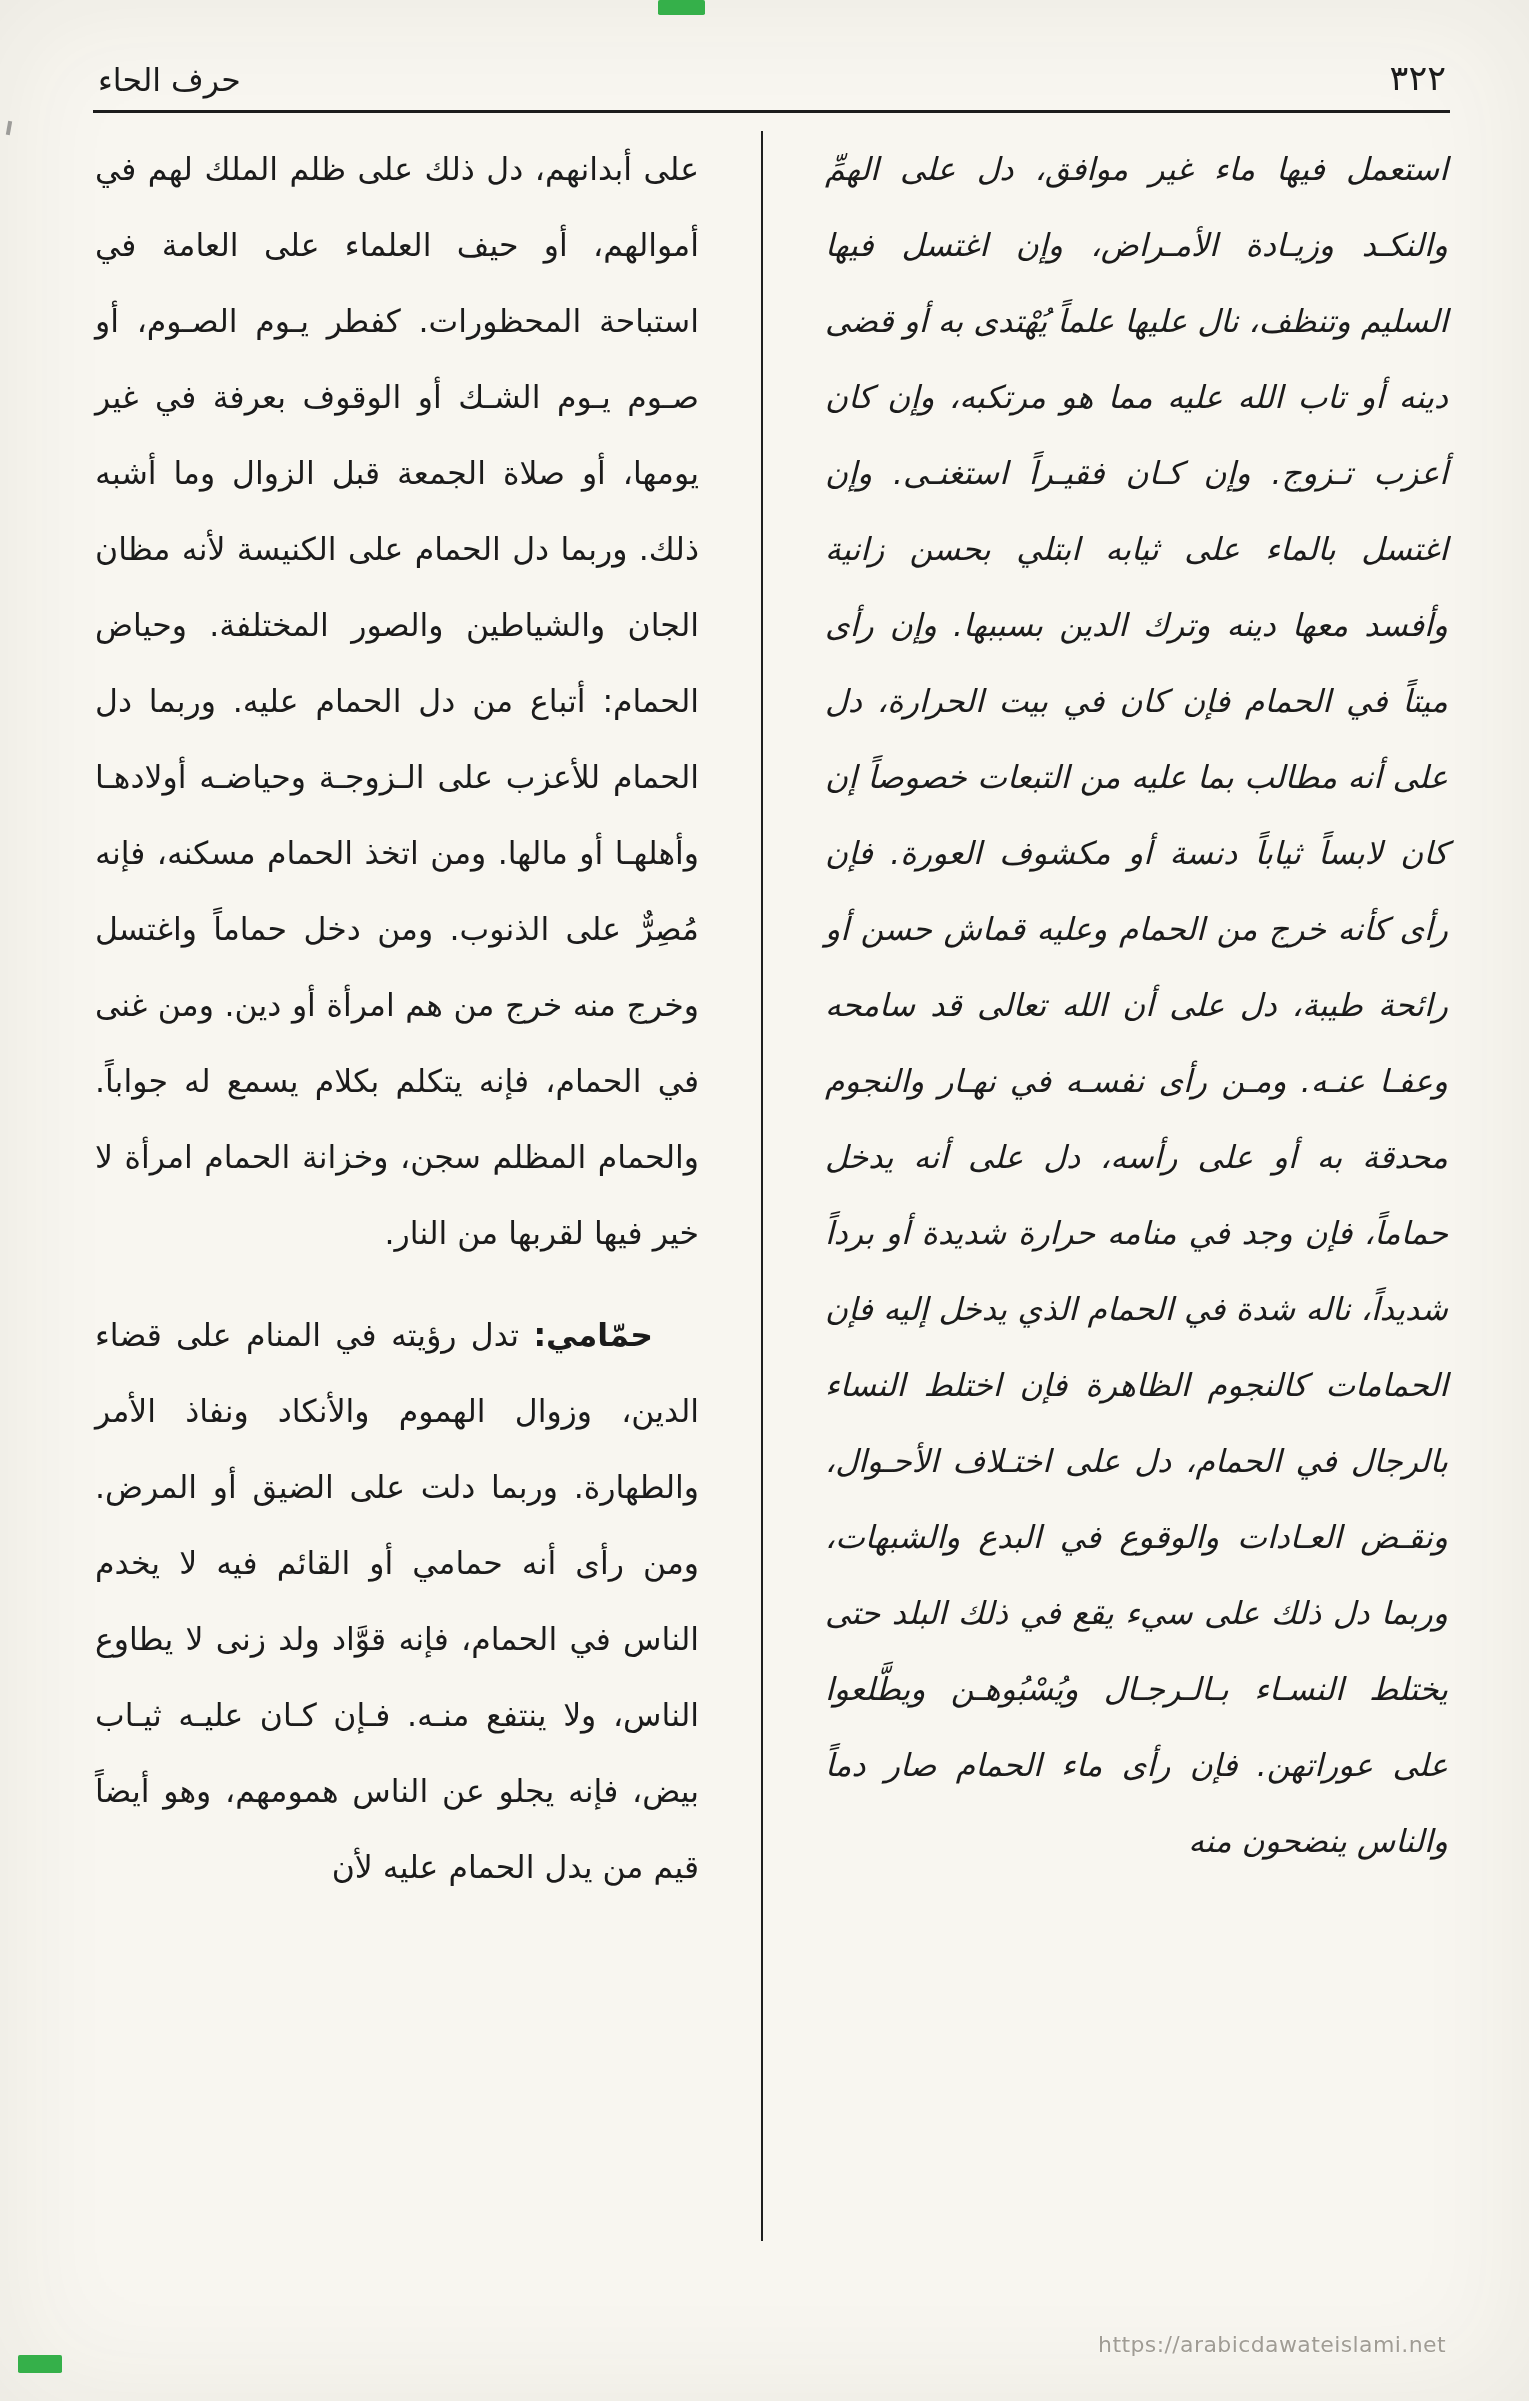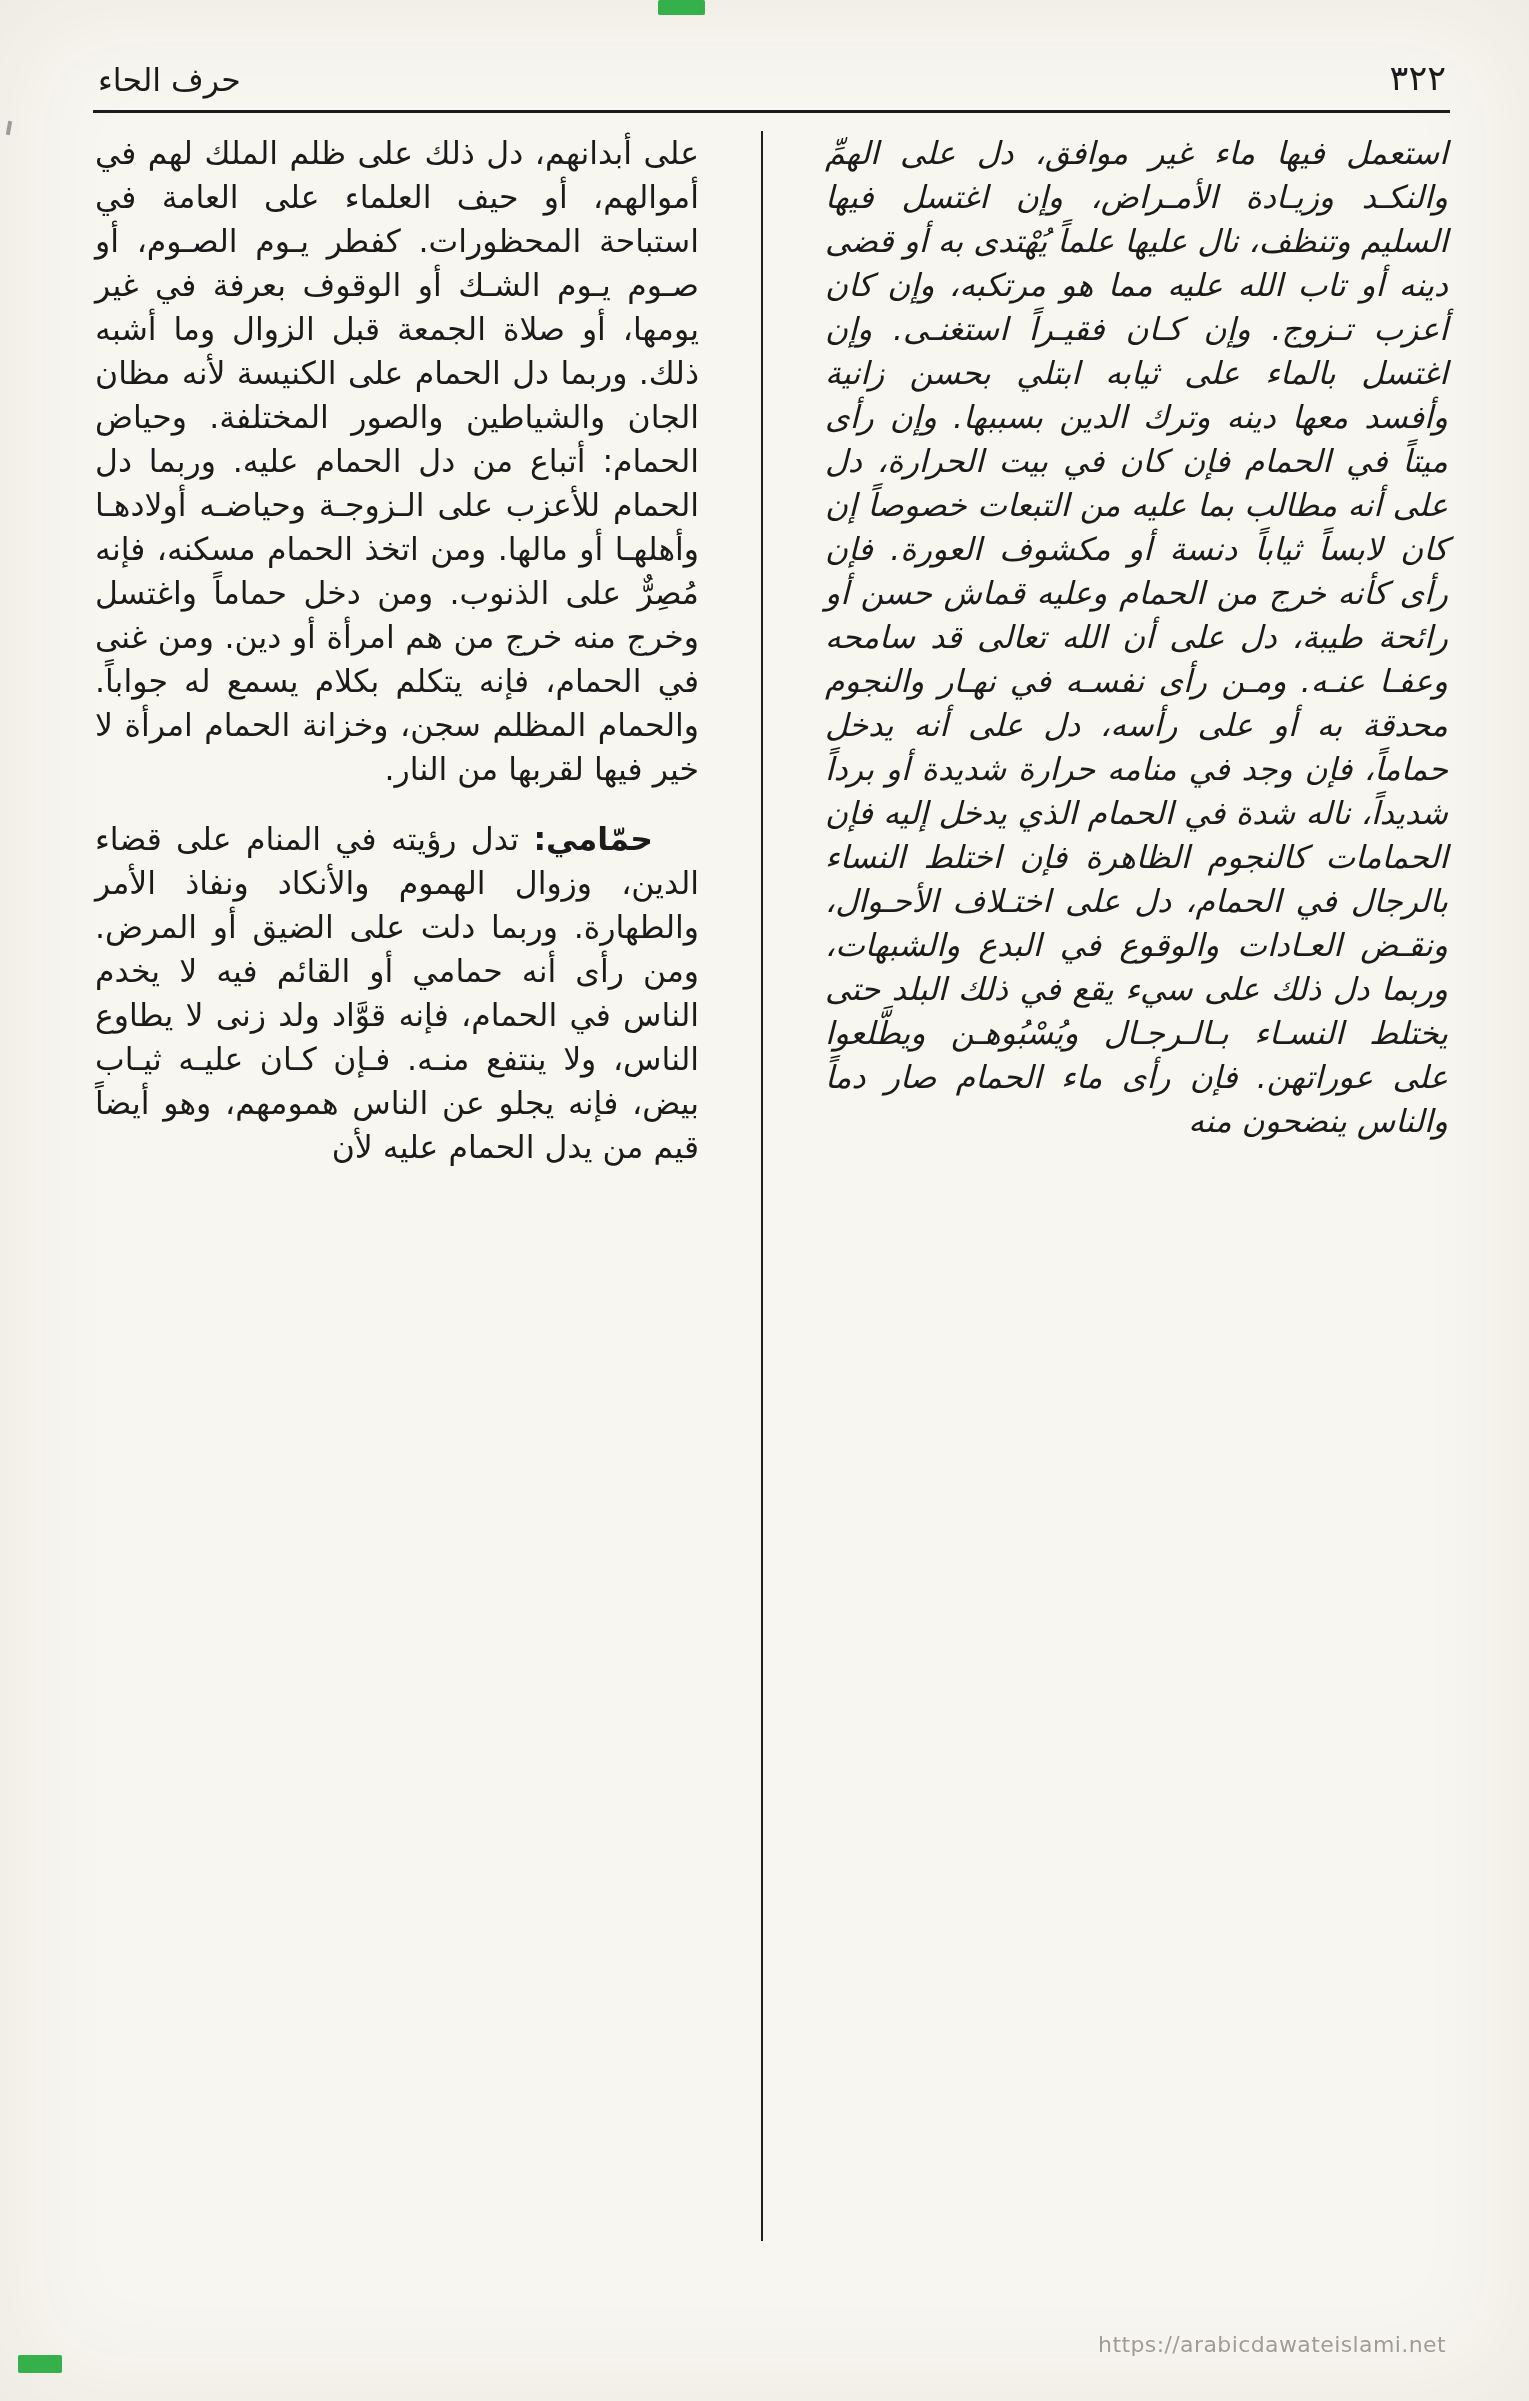--- a/index.html
+++ b/index.html
@@ -57,21 +57,21 @@
   .col-left{width:604px;}
   .col-right{width:623px;font-style:italic;}
   .divider{
     width:2.6px;
     background:#1f1f1f;
     height:97%;
   }
   .para{
     margin:0;
     font-size:31.5px;
-    line-height:44px;
+    line-height:76px;
   }
   .entry{
     margin-top:26px;
     text-indent:46px;
   }
   .headword{
     font-weight:700;
   }
   
   .watermark{

